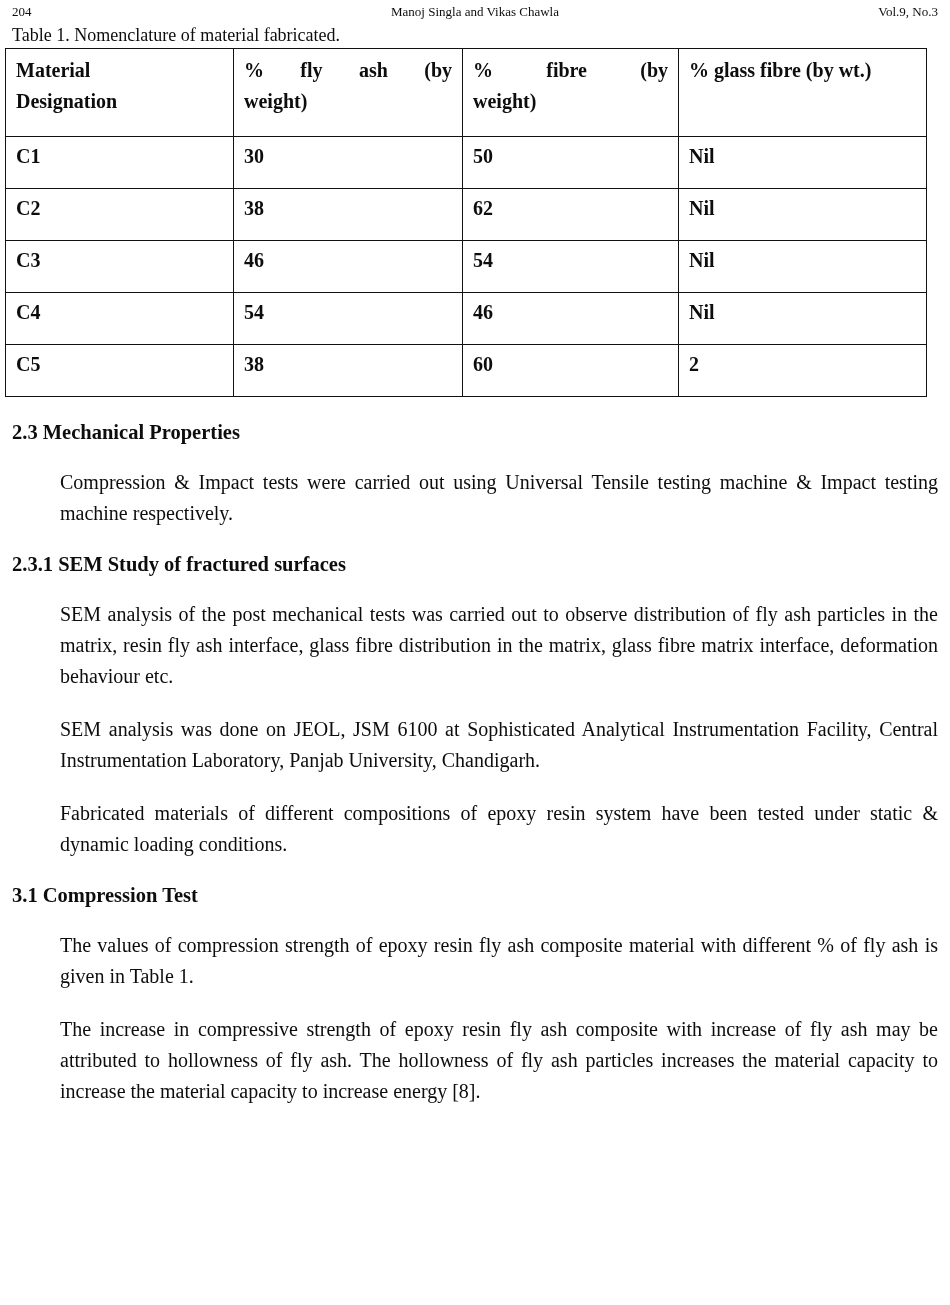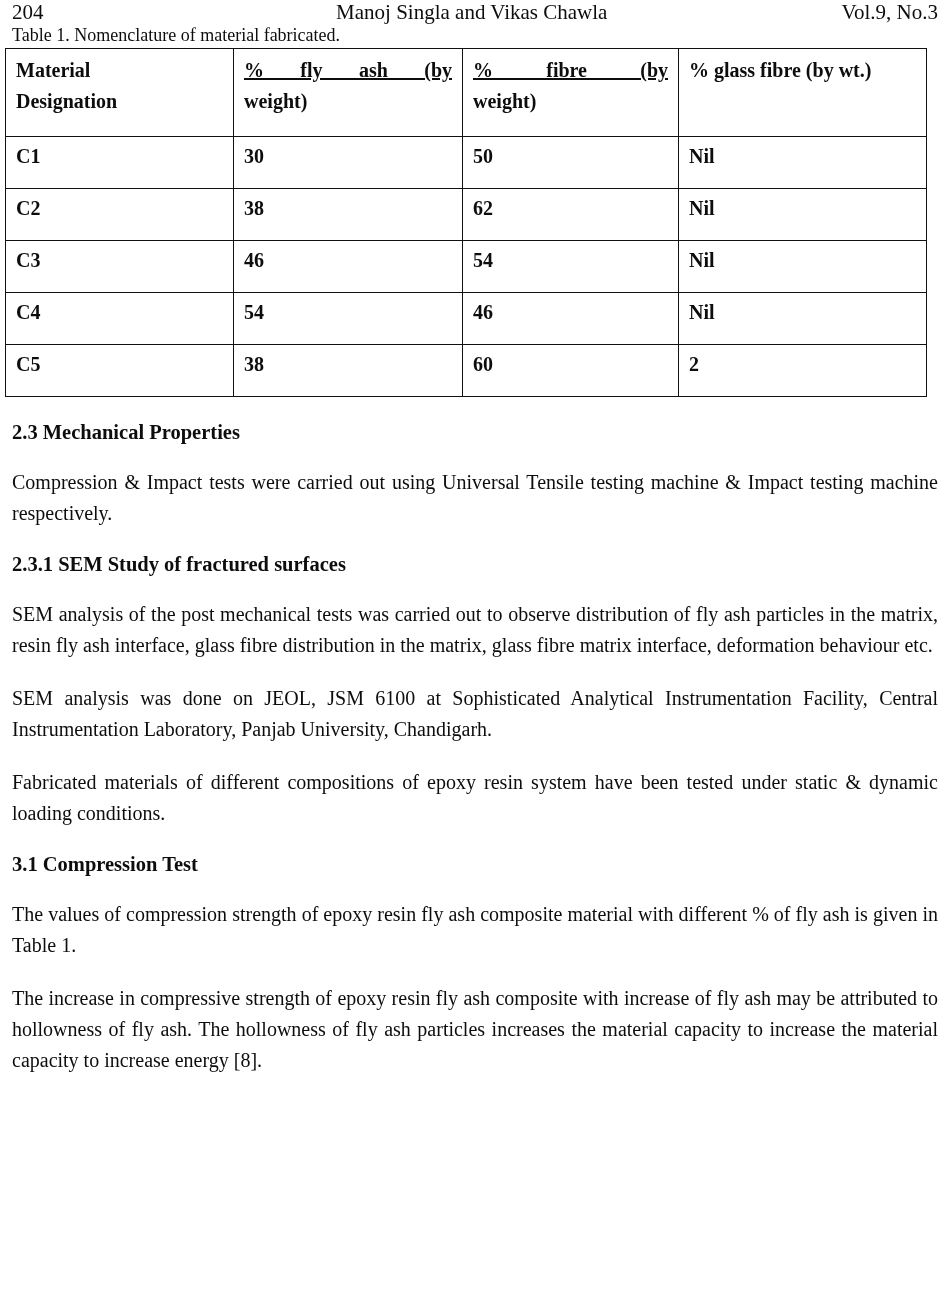--- a/index.html
+++ b/index.html
@@ -8,21 +8,21 @@
     width: 950px; height: 1305px;
     font-family: "Liberation Serif", "DejaVu Serif", serif;
     color: #0d0d0d;
     overflow: hidden;
   }
   .page { width: 950px; height: 1305px; padding: 2px 12px 0 12px; }
 
   
   .page-header {
     display: flex; justify-content: space-between; align-items: flex-end;
-    font-size: 21px; line-height: 20px;
+    font-size: 13px; line-height: 20px;
   }
   .page-header .center { flex: 1; text-align: center; }
   .page-header .left, .page-header .right { min-width: 90px; }
   .page-header .right { text-align: right; }
 
   
   .table-caption {
     font-size: 18px; line-height: 26px;
   }
 
@@ -40,31 +40,32 @@
   table.materials th, table.materials td {
     border: 1.5px solid #111;
     vertical-align: top;
     text-align: left;
     padding: 6px 10px 4px 10px;
     font-size: 20px;
   }
   table.materials th { height: 88px; font-weight: bold; line-height: 31px; }
   table.materials td { height: 52px; line-height: 26px; font-weight: bold; }
   .hline { text-align: left; }
-  .hline.stretch { text-align: justify; text-align-last: justify; text-decoration: underline; }
+  .hline.stretch { text-align: justify; text-align-last: justify; }
 
   
   h2.sec, h3.sec {
     font-size: 20.5px; line-height: 26px; font-weight: bold;
     margin-top: 22px;
   }
   p.body-par {
     font-size: 20px; line-height: 31px;
     text-align: justify;
     margin-top: 22px;
+    margin-left: 48px;
   }
   .sp-lg { margin-top: 52px; }
   .sp-xl { margin-top: 60px; }
 </style>
 </head>
 <body>
 
 <div class="page">
 
   <div class="page-header">

